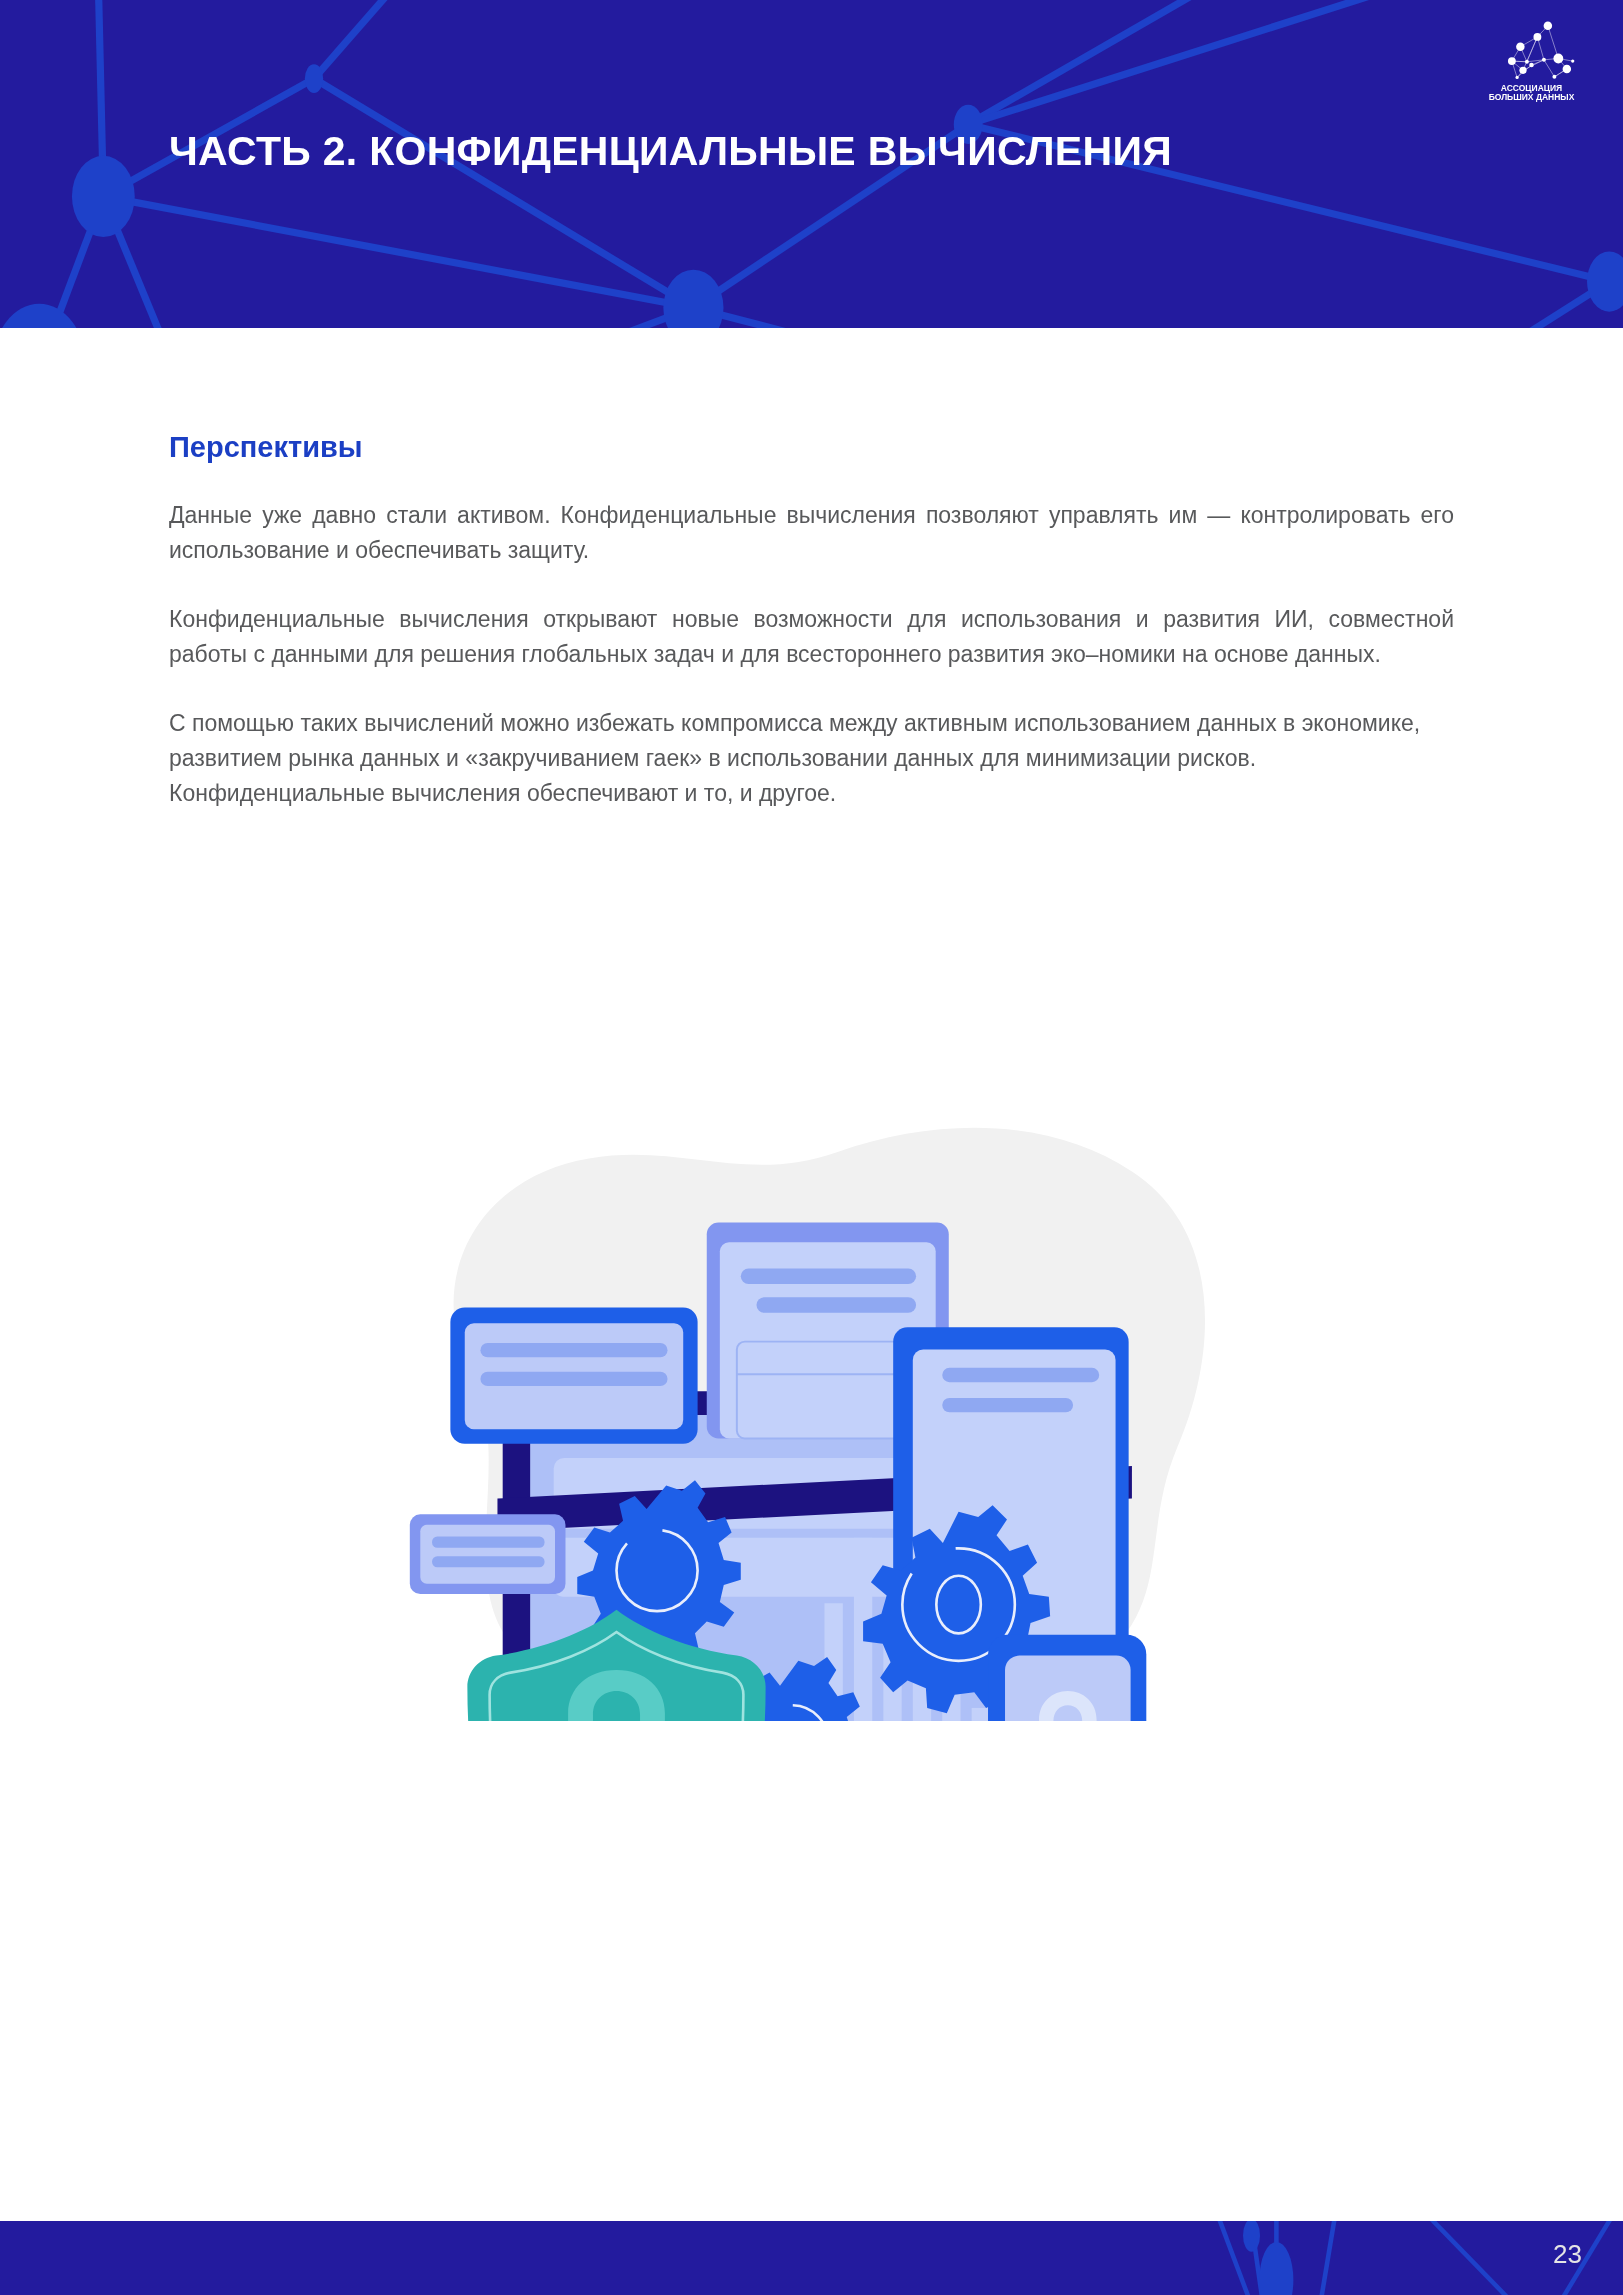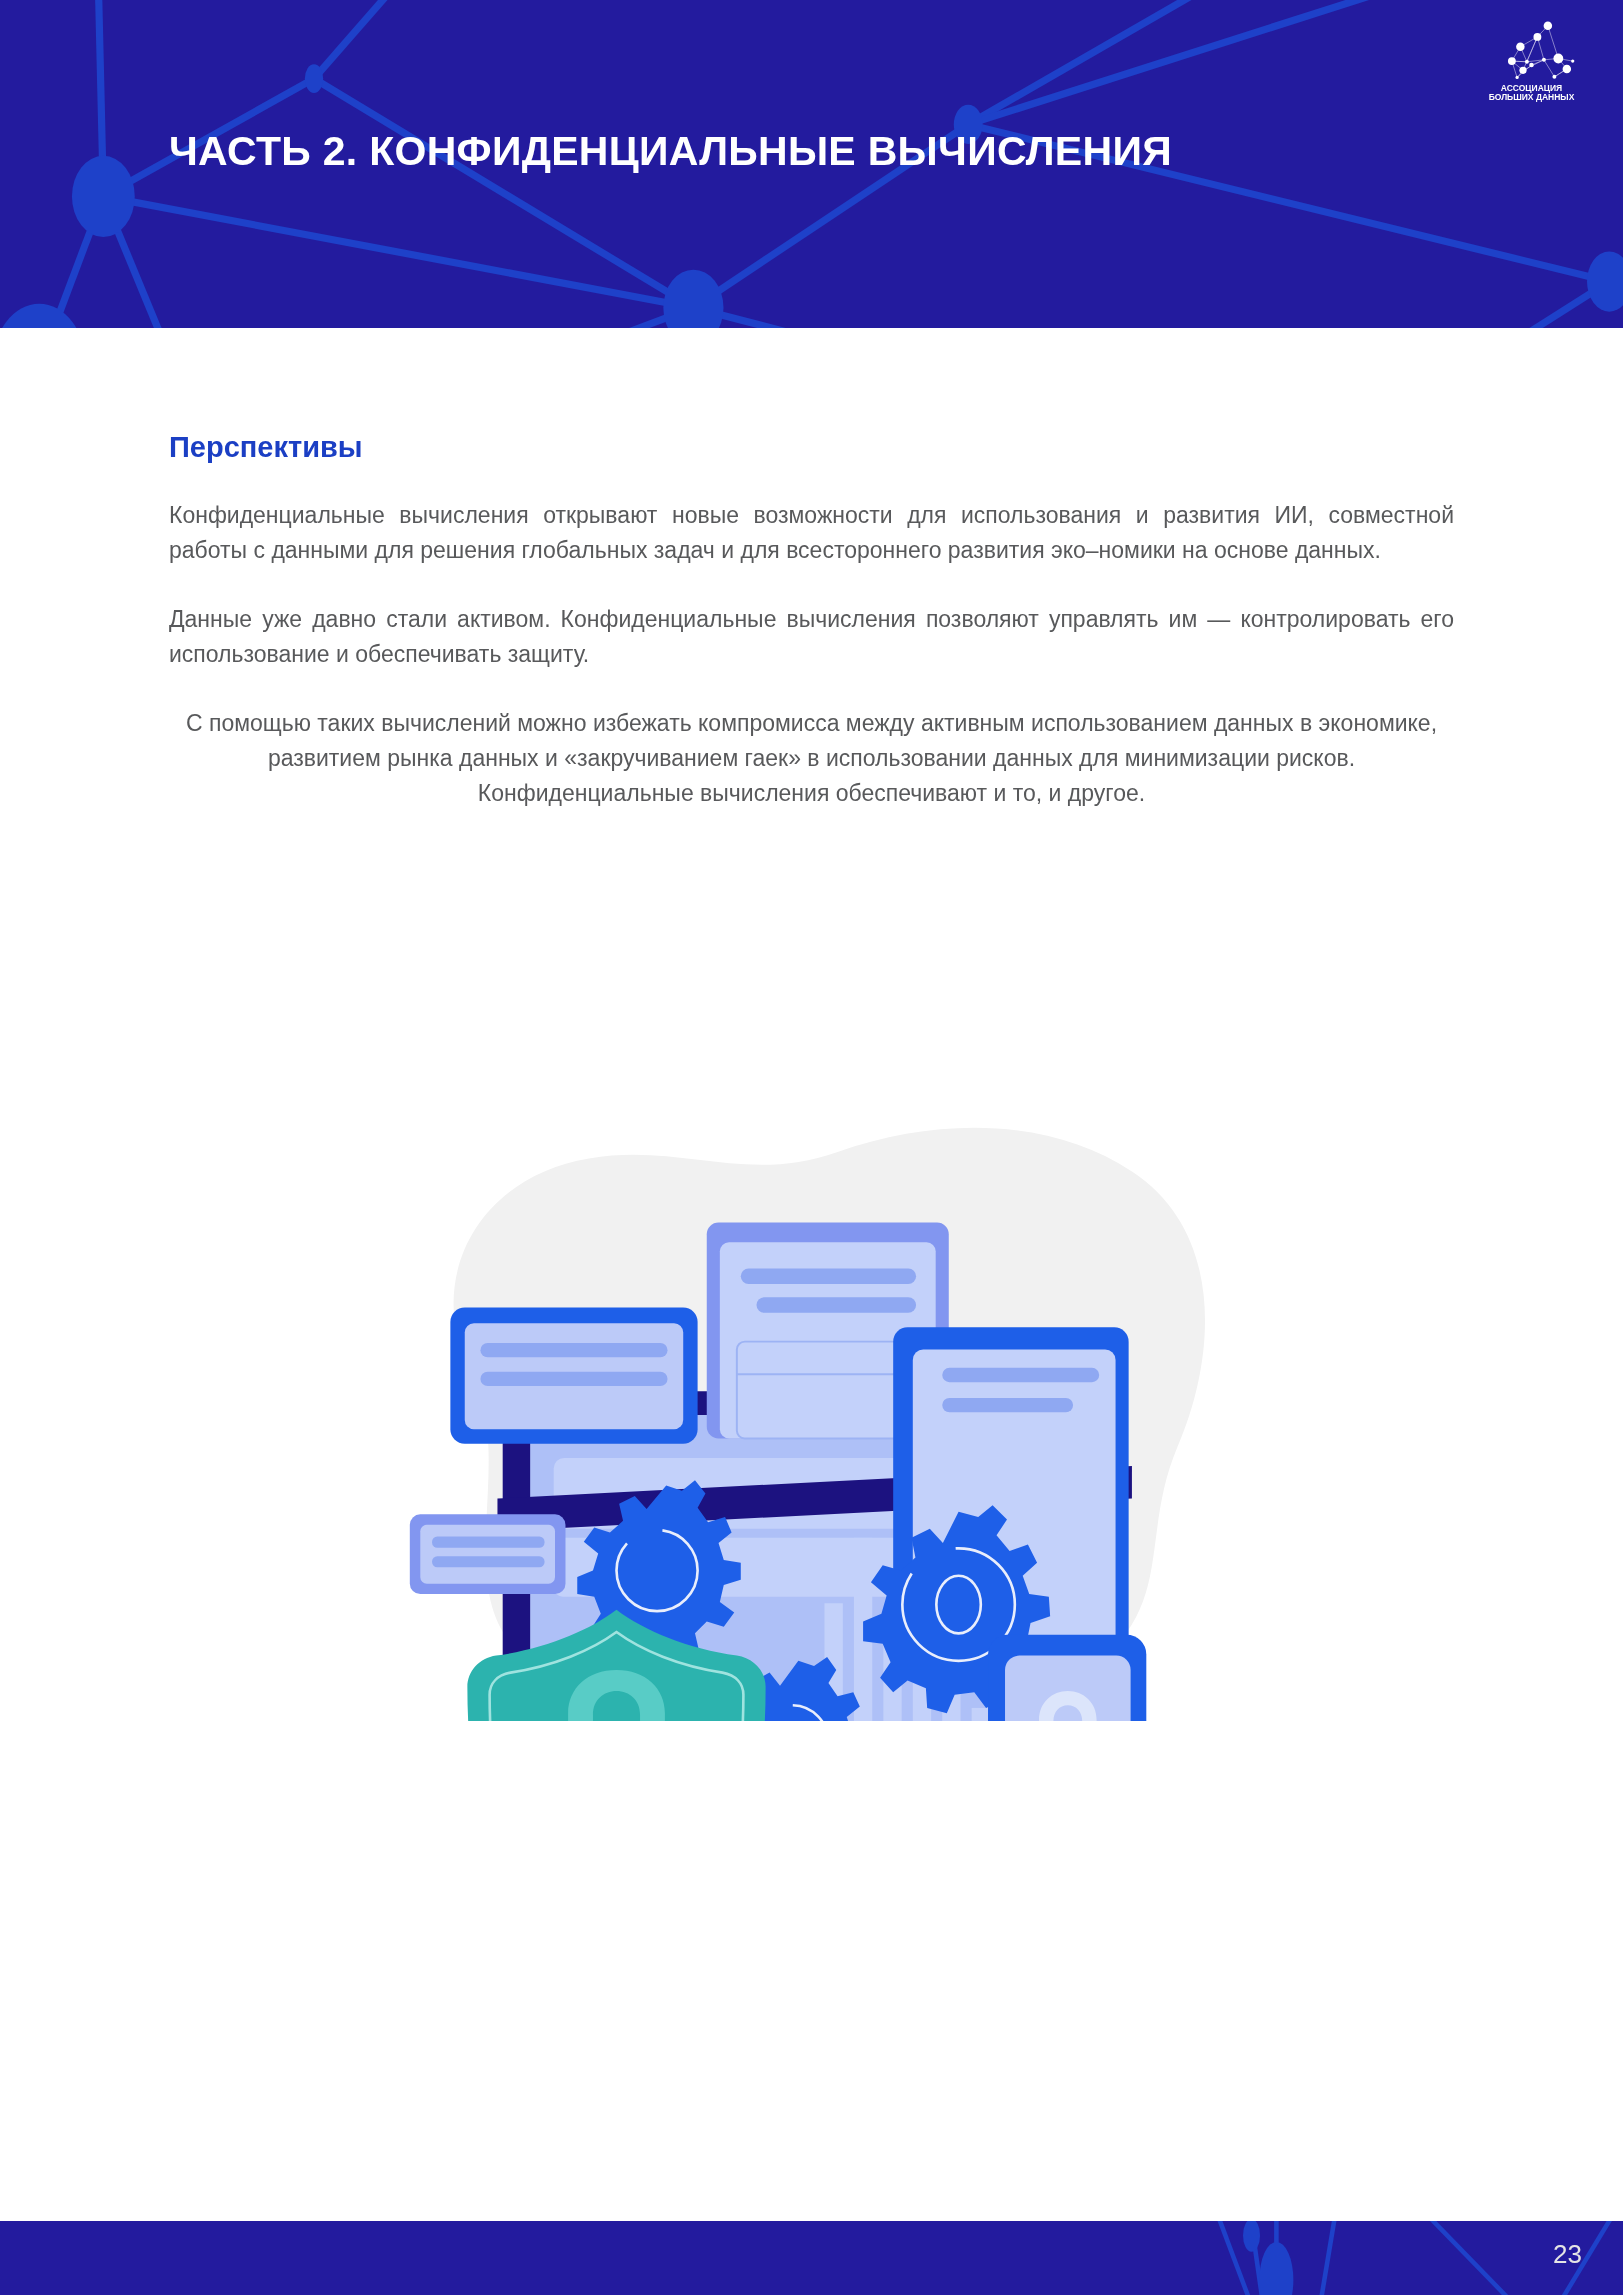--- a/index.html
+++ b/index.html
@@ -65,21 +65,21 @@
   }
   .para {
     font-size: 23px;
     line-height: 1.52;
     color: #58595B;
     margin: 0 0 34px 0;
     text-align: justify;
     text-justify: inter-word;
   }
   .para:last-child { margin-bottom: 0; }
-  .para.no-justify { text-align: center; margin-top: 8px; }
+  .para.no-justify { text-align: left; margin-top: 8px; }
 
   
   .illustration {
     position: absolute;
     left: 314px;
     top: 1080px;
     width: 1021px;
     height: 641px;
   }
   .illustration svg { display: block; width: 100%; height: 100%; }
@@ -179,22 +179,22 @@
       <circle cx="55" cy="97" r="2.5"></circle>
       <circle cx="140" cy="72" r="2.5"></circle>
     </g>
     <text x="77" y="117" fill="#FFFFFF" font-family="Liberation Sans, sans-serif" font-size="13" font-weight="bold" text-anchor="middle">АССОЦИАЦИЯ</text>
     <text x="77" y="132" fill="#FFFFFF" font-family="Liberation Sans, sans-serif" font-size="13" font-weight="bold" text-anchor="middle">БОЛЬШИХ ДАННЫХ</text>
   </svg>
 </div>
 
 <div class="content">
   <h2 class="section-heading">Перспективы</h2>
+  <p class="para">Данные уже давно стали активом. Конфиденциальные вычисления позволяют управлять им — контролировать его использование и обеспечивать защиту.</p>
   <p class="para">Конфиденциальные вычисления открывают новые возможности для использования и развития ИИ, совместной работы с данными для решения глобальных задач и для всестороннего развития эко–номики на основе данных.</p>
-  <p class="para">Данные уже давно стали активом. Конфиденциальные вычисления позволяют управлять им — контролировать его использование и обеспечивать защиту.</p>
   <p class="para no-justify">С помощью таких вычислений можно избежать компромисса между активным использованием данных в экономике, развитием рынка данных и «закручиванием гаек» в использовании данных для минимизации рисков. Конфиденциальные вычисления обеспечивают и то, и другое.</p>
 </div>
 
 <div class="illustration">
   <svg viewBox="0 0 1560 980" xmlns="http://www.w3.org/2000/svg">
 
     <path d="M250 470 C160 320 240 150 420 120 C560 96 660 160 800 110
              C960 54 1130 60 1250 140 C1390 232 1380 420 1320 560
              C1265 690 1310 790 1210 880 C1110 968 930 950 760 948
              C590 946 420 960 320 880 C210 792 300 600 250 470 Z" fill="#F1F1F1"></path>

